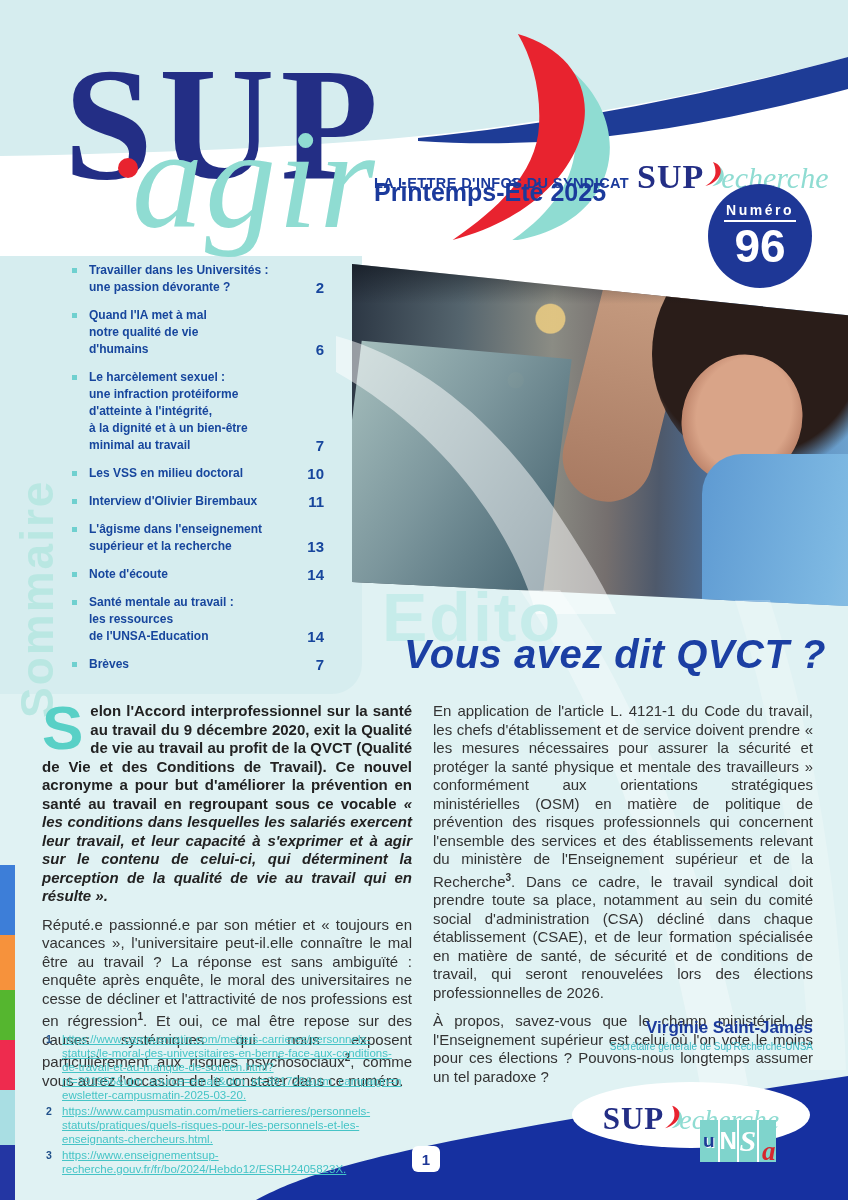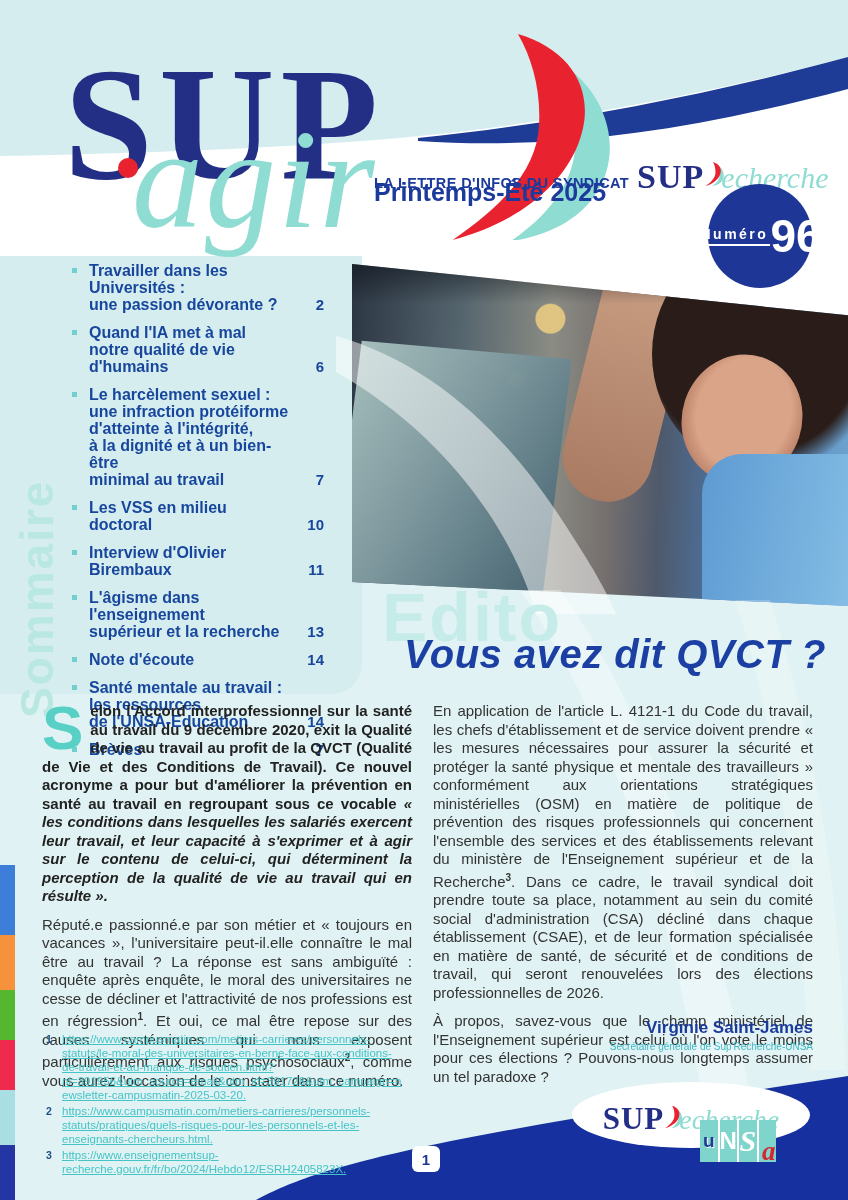--- a/index.html
+++ b/index.html
@@ -31,31 +31,31 @@
 
   .masthead-line{left:374px;top:148px;display:flex;align-items:baseline;gap:8px;z-index:5;white-space:nowrap;}
   .tagline{font-size:14.5px;font-weight:600;color:#1b3a9c;letter-spacing:.4px;}
   .brand{display:inline-flex;align-items:baseline;}
   .brand .b-sup{font-family:"Liberation Serif",serif;font-weight:bold;font-size:34px;color:#232e85;letter-spacing:1px;}
   .brand .b-rib{position:relative;top:6px;margin:0 -7px 0 -2px;}
   .brand .b-rech{font-family:"Liberation Serif",serif;font-style:italic;font-size:30px;color:#8fdcd2;}
   .season{left:374px;top:178px;font-size:25px;font-weight:bold;color:#1b3a9c;z-index:5;}
 
   .numero{left:708px;top:184px;width:104px;height:104px;border-radius:50%;background:#1e3796;
-          z-index:6;display:flex;align-items:center;justify-content:center;color:#fff;}
+          z-index:6;display:flex;flex-direction:column;align-items:center;justify-content:center;color:#fff;}
   .numero .n-label{font-size:14px;font-weight:bold;letter-spacing:2.5px;border-bottom:2px solid #fff;padding:0 2px 2px;}
   .numero .n-value{font-size:46px;font-weight:bold;line-height:1.05;}
 
   
   .sommaire-v{left:10px;top:426px;height:292px;writing-mode:vertical-rl;transform:rotate(180deg);
               font-size:46px;font-weight:bold;color:#b9e7e2;letter-spacing:2px;z-index:5;}
   .toc{left:72px;top:262px;width:252px;z-index:5;display:flex;flex-direction:column;gap:11px;}
   .toc-item{display:grid;grid-template-columns:17px 1fr 34px;align-items:end;}
   .toc-bullet{width:5px;height:5px;background:#6fd0cf;align-self:start;margin-top:6px;}
-  .toc-label{font-size:16px;line-height:17px;font-weight:bold;color:#17469d;white-space:pre-line;}
+  .toc-label{font-size:12px;line-height:17px;font-weight:bold;color:#17469d;white-space:pre-line;}
   .toc-page{font-size:15px;font-weight:bold;color:#17469d;text-align:right;}
 
   
   .photo{left:352px;top:264px;width:496px;height:342px;z-index:2;
          clip-path:polygon(0 0,100% 15%,100% 100%,0 93%);
          background:
            radial-gradient(circle 26px at 40% 16%, rgba(238,206,130,.85) 0 55%, rgba(238,206,130,0) 60%),
            radial-gradient(circle 18px at 51% 28%, rgba(238,206,130,.7) 0 55%, rgba(238,206,130,0) 60%),
            radial-gradient(circle 14px at 33% 34%, rgba(230,195,120,.6) 0 55%, rgba(230,195,120,0) 60%),
            radial-gradient(circle 20px at 57% 12%, rgba(220,190,140,.5) 0 55%, rgba(220,190,140,0) 60%),

